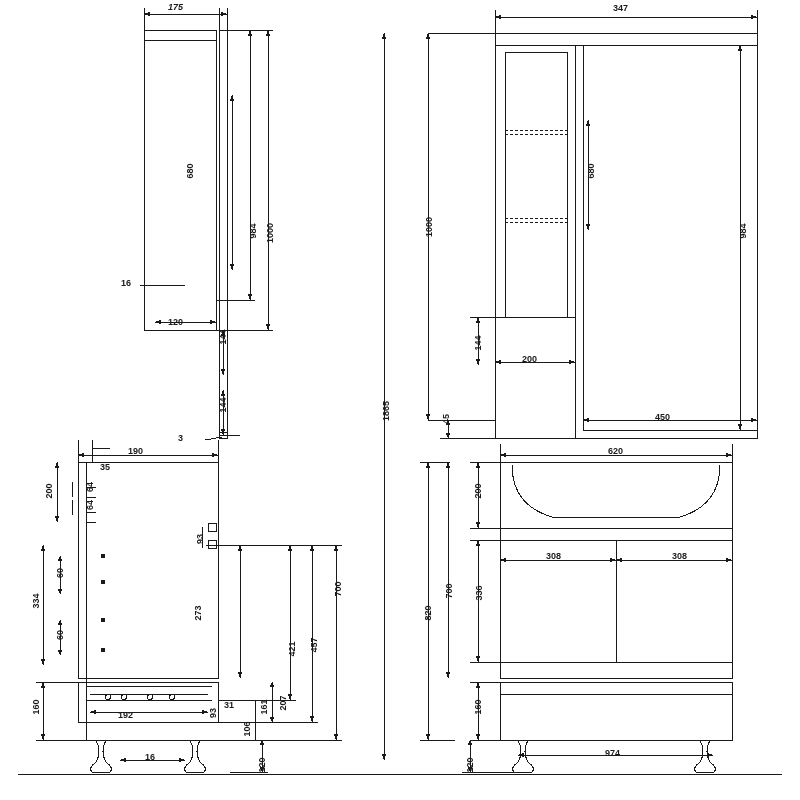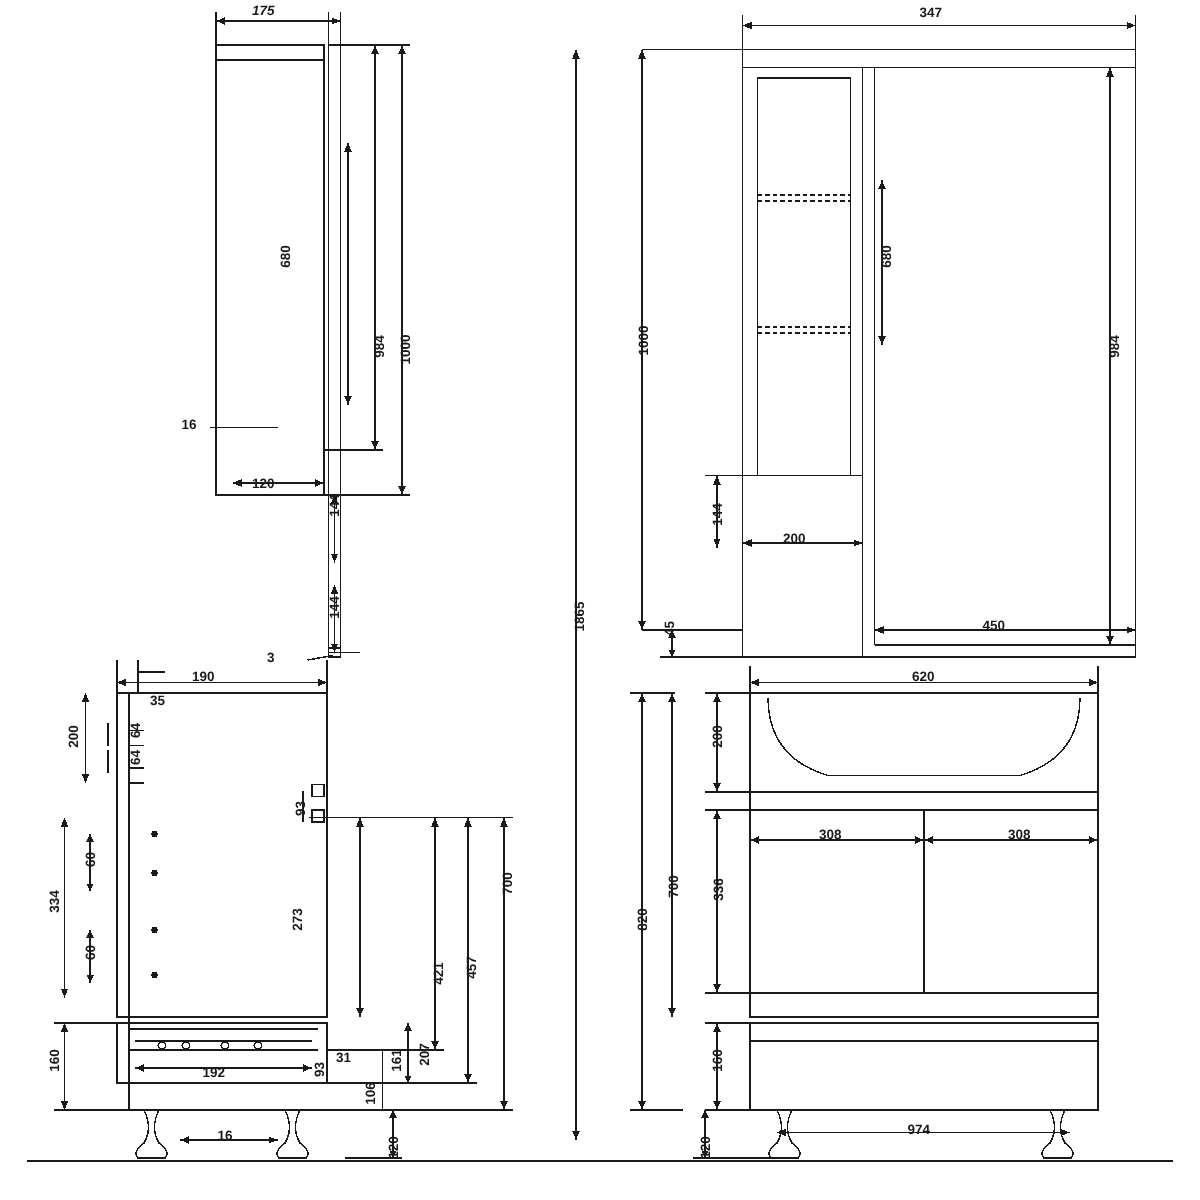--- a/index.html
+++ b/index.html
@@ -327,21 +327,21 @@
 <span class="lbl b vert" style="left:24px;top:702px;width:24px;text-align:center;">160</span>
 <span class="lbl b vert" style="left:190px;top:534px;width:20px;text-align:center;">93</span>
 <span class="lbl b vert" style="left:185px;top:608px;width:26px;text-align:center;">273</span>
 <span class="lbl b vert" style="left:279px;top:644px;width:26px;text-align:center;">421</span>
 <span class="lbl b vert" style="left:301px;top:640px;width:26px;text-align:center;">457</span>
 <span class="lbl b vert" style="left:325px;top:584px;width:26px;text-align:center;">700</span>
 <span class="lbl b" style="left:224px;top:700px;">31</span>
 <span class="lbl b vert" style="left:203px;top:708px;width:20px;text-align:center;">93</span>
 <span class="lbl b vert" style="left:235px;top:724px;width:24px;text-align:center;">106</span>
 <span class="lbl b vert" style="left:252px;top:702px;width:24px;text-align:center;">161</span>
-<span class="lbl b" style="left:135px;top:710px;text-align:right;">192</span>
+<span class="lbl b" style="left:118px;top:710px;text-align:right;">192</span>
 <span class="lbl b vert" style="left:271px;top:698px;width:24px;text-align:center;">207</span>
 <span class="lbl b vert" style="left:250px;top:760px;width:24px;text-align:center;">120</span>
 <span class="lbl b" style="left:145px;top:752px;">16</span>
 
 <span class="lbl b" style="left:608px;top:446px;">620</span>
 <span class="lbl b vert" style="left:466px;top:486px;width:24px;text-align:center;">200</span>
 <span class="lbl b" style="left:546px;top:551px;">308</span>
 <span class="lbl b" style="left:672px;top:551px;">308</span>
 <span class="lbl b vert" style="left:466px;top:588px;width:26px;text-align:center;">336</span>
 <span class="lbl b vert" style="left:436px;top:586px;width:26px;text-align:center;">700</span>

